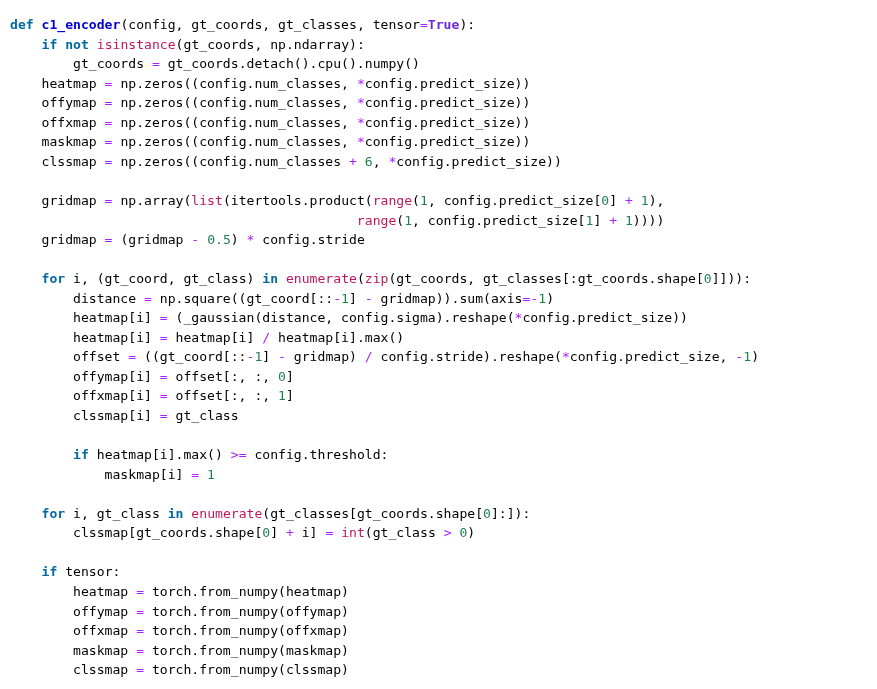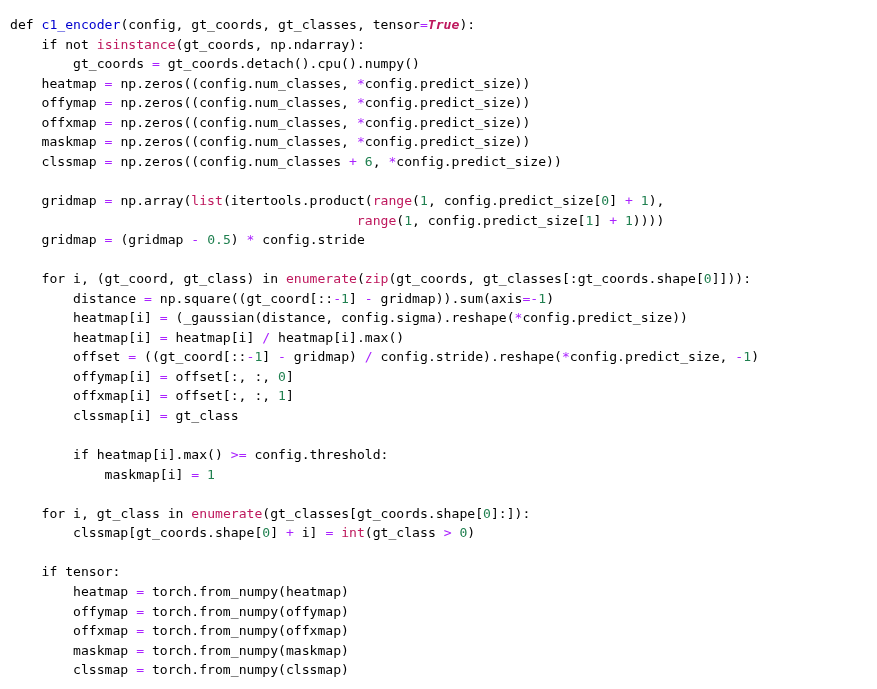--- a/index.html
+++ b/index.html
@@ -22,23 +22,23 @@
     white-space: pre;
     letter-spacing: 0px;
   }
   .code-line {
     display: block;
     height: 19.55px;
     white-space: pre;
   }
   .tok { white-space: pre; }
   .t-plain   { color: #000000; }
-  .t-keyword { color: #000000; font-weight: normal; margin-top: 40px; }
+  .t-keyword { color: #0369a1; font-weight: bold; margin-top: 40px; }
   .t-builtin { color: #be185d; }
-  .t-func    { color: #0000CF; font-weight: normal; }
+  .t-func    { color: #0000CF; font-weight: bold; }
   .t-number  { color: #208050; }
   .t-op      { color: #AA22FF; }
-  .t-bool    { color: #be185d; font-weight: bold; font-style: italic; }
+  .t-bool    { color: #6d28d9; font-weight: bold; }
 </style>
 </head>
 <body>
 
 <pre id="code-listing"><span class="code-line"><span class="tok t-keyword">def</span><span class="tok t-plain"> </span><span class="tok t-func">c1_encoder</span><span class="tok t-plain">(config, gt_coords, gt_classes, tensor</span><span class="tok t-op">=</span><span class="tok t-bool">True</span><span class="tok t-plain">):</span></span><span class="code-line"><span class="tok t-plain">    </span><span class="tok t-keyword">if</span><span class="tok t-plain"> </span><span class="tok t-keyword">not</span><span class="tok t-plain"> </span><span class="tok t-builtin">isinstance</span><span class="tok t-plain">(gt_coords, np.ndarray):</span></span><span class="code-line"><span class="tok t-plain">        gt_coords </span><span class="tok t-op">=</span><span class="tok t-plain"> gt_coords.detach().cpu().numpy()</span></span><span class="code-line"><span class="tok t-plain">    heatmap </span><span class="tok t-op">=</span><span class="tok t-plain"> np.zeros((config.num_classes, </span><span class="tok t-op">*</span><span class="tok t-plain">config.predict_size))</span></span><span class="code-line"><span class="tok t-plain">    offymap </span><span class="tok t-op">=</span><span class="tok t-plain"> np.zeros((config.num_classes, </span><span class="tok t-op">*</span><span class="tok t-plain">config.predict_size))</span></span><span class="code-line"><span class="tok t-plain">    offxmap </span><span class="tok t-op">=</span><span class="tok t-plain"> np.zeros((config.num_classes, </span><span class="tok t-op">*</span><span class="tok t-plain">config.predict_size))</span></span><span class="code-line"><span class="tok t-plain">    maskmap </span><span class="tok t-op">=</span><span class="tok t-plain"> np.zeros((config.num_classes, </span><span class="tok t-op">*</span><span class="tok t-plain">config.predict_size))</span></span><span class="code-line"><span class="tok t-plain">    clssmap </span><span class="tok t-op">=</span><span class="tok t-plain"> np.zeros((config.num_classes </span><span class="tok t-op">+</span><span class="tok t-plain"> </span><span class="tok t-number">6</span><span class="tok t-plain">, </span><span class="tok t-op">*</span><span class="tok t-plain">config.predict_size))</span></span><span class="code-line">&nbsp;</span><span class="code-line"><span class="tok t-plain">    gridmap </span><span class="tok t-op">=</span><span class="tok t-plain"> np.array(</span><span class="tok t-builtin">list</span><span class="tok t-plain">(itertools.product(</span><span class="tok t-builtin">range</span><span class="tok t-plain">(</span><span class="tok t-number">1</span><span class="tok t-plain">, config.predict_size[</span><span class="tok t-number">0</span><span class="tok t-plain">] </span><span class="tok t-op">+</span><span class="tok t-plain"> </span><span class="tok t-number">1</span><span class="tok t-plain">),</span></span><span class="code-line"><span class="tok t-plain">                                            </span><span class="tok t-builtin">range</span><span class="tok t-plain">(</span><span class="tok t-number">1</span><span class="tok t-plain">, config.predict_size[</span><span class="tok t-number">1</span><span class="tok t-plain">] </span><span class="tok t-op">+</span><span class="tok t-plain"> </span><span class="tok t-number">1</span><span class="tok t-plain">))))</span></span><span class="code-line"><span class="tok t-plain">    gridmap </span><span class="tok t-op">=</span><span class="tok t-plain"> (gridmap </span><span class="tok t-op">-</span><span class="tok t-plain"> </span><span class="tok t-number">0.5</span><span class="tok t-plain">) </span><span class="tok t-op">*</span><span class="tok t-plain"> config.stride</span></span><span class="code-line">&nbsp;</span><span class="code-line"><span class="tok t-plain">    </span><span class="tok t-keyword">for</span><span class="tok t-plain"> i, (gt_coord, gt_class) </span><span class="tok t-keyword">in</span><span class="tok t-plain"> </span><span class="tok t-builtin">enumerate</span><span class="tok t-plain">(</span><span class="tok t-builtin">zip</span><span class="tok t-plain">(gt_coords, gt_classes[:gt_coords.shape[</span><span class="tok t-number">0</span><span class="tok t-plain">]])):</span></span><span class="code-line"><span class="tok t-plain">        distance </span><span class="tok t-op">=</span><span class="tok t-plain"> np.square((gt_coord[::</span><span class="tok t-op">-</span><span class="tok t-number">1</span><span class="tok t-plain">] </span><span class="tok t-op">-</span><span class="tok t-plain"> gridmap)).sum(axis</span><span class="tok t-op">=</span><span class="tok t-op">-</span><span class="tok t-number">1</span><span class="tok t-plain">)</span></span><span class="code-line"><span class="tok t-plain">        heatmap[i] </span><span class="tok t-op">=</span><span class="tok t-plain"> (_gaussian(distance, config.sigma).reshape(</span><span class="tok t-op">*</span><span class="tok t-plain">config.predict_size))</span></span><span class="code-line"><span class="tok t-plain">        heatmap[i] </span><span class="tok t-op">=</span><span class="tok t-plain"> heatmap[i] </span><span class="tok t-op">/</span><span class="tok t-plain"> heatmap[i].max()</span></span><span class="code-line"><span class="tok t-plain">        offset </span><span class="tok t-op">=</span><span class="tok t-plain"> ((gt_coord[::</span><span class="tok t-op">-</span><span class="tok t-number">1</span><span class="tok t-plain">] </span><span class="tok t-op">-</span><span class="tok t-plain"> gridmap) </span><span class="tok t-op">/</span><span class="tok t-plain"> config.stride).reshape(</span><span class="tok t-op">*</span><span class="tok t-plain">config.predict_size, </span><span class="tok t-op">-</span><span class="tok t-number">1</span><span class="tok t-plain">)</span></span><span class="code-line"><span class="tok t-plain">        offymap[i] </span><span class="tok t-op">=</span><span class="tok t-plain"> offset[:, :, </span><span class="tok t-number">0</span><span class="tok t-plain">]</span></span><span class="code-line"><span class="tok t-plain">        offxmap[i] </span><span class="tok t-op">=</span><span class="tok t-plain"> offset[:, :, </span><span class="tok t-number">1</span><span class="tok t-plain">]</span></span><span class="code-line"><span class="tok t-plain">        clssmap[i] </span><span class="tok t-op">=</span><span class="tok t-plain"> gt_class</span></span><span class="code-line">&nbsp;</span><span class="code-line"><span class="tok t-plain">        </span><span class="tok t-keyword">if</span><span class="tok t-plain"> heatmap[i].max() </span><span class="tok t-op">&gt;=</span><span class="tok t-plain"> config.threshold:</span></span><span class="code-line"><span class="tok t-plain">            maskmap[i] </span><span class="tok t-op">=</span><span class="tok t-plain"> </span><span class="tok t-number">1</span></span><span class="code-line">&nbsp;</span><span class="code-line"><span class="tok t-plain">    </span><span class="tok t-keyword">for</span><span class="tok t-plain"> i, gt_class </span><span class="tok t-keyword">in</span><span class="tok t-plain"> </span><span class="tok t-builtin">enumerate</span><span class="tok t-plain">(gt_classes[gt_coords.shape[</span><span class="tok t-number">0</span><span class="tok t-plain">]:]):</span></span><span class="code-line"><span class="tok t-plain">        clssmap[gt_coords.shape[</span><span class="tok t-number">0</span><span class="tok t-plain">] </span><span class="tok t-op">+</span><span class="tok t-plain"> i] </span><span class="tok t-op">=</span><span class="tok t-plain"> </span><span class="tok t-builtin">int</span><span class="tok t-plain">(gt_class </span><span class="tok t-op">&gt;</span><span class="tok t-plain"> </span><span class="tok t-number">0</span><span class="tok t-plain">)</span></span><span class="code-line">&nbsp;</span><span class="code-line"><span class="tok t-plain">    </span><span class="tok t-keyword">if</span><span class="tok t-plain"> tensor:</span></span><span class="code-line"><span class="tok t-plain">        heatmap </span><span class="tok t-op">=</span><span class="tok t-plain"> torch.from_numpy(heatmap)</span></span><span class="code-line"><span class="tok t-plain">        offymap </span><span class="tok t-op">=</span><span class="tok t-plain"> torch.from_numpy(offymap)</span></span><span class="code-line"><span class="tok t-plain">        offxmap </span><span class="tok t-op">=</span><span class="tok t-plain"> torch.from_numpy(offxmap)</span></span><span class="code-line"><span class="tok t-plain">        maskmap </span><span class="tok t-op">=</span><span class="tok t-plain"> torch.from_numpy(maskmap)</span></span><span class="code-line"><span class="tok t-plain">        clssmap </span><span class="tok t-op">=</span><span class="tok t-plain"> torch.from_numpy(clssmap)</span></span><span class="code-line">&nbsp;</span></pre>
 
 </body></html>

